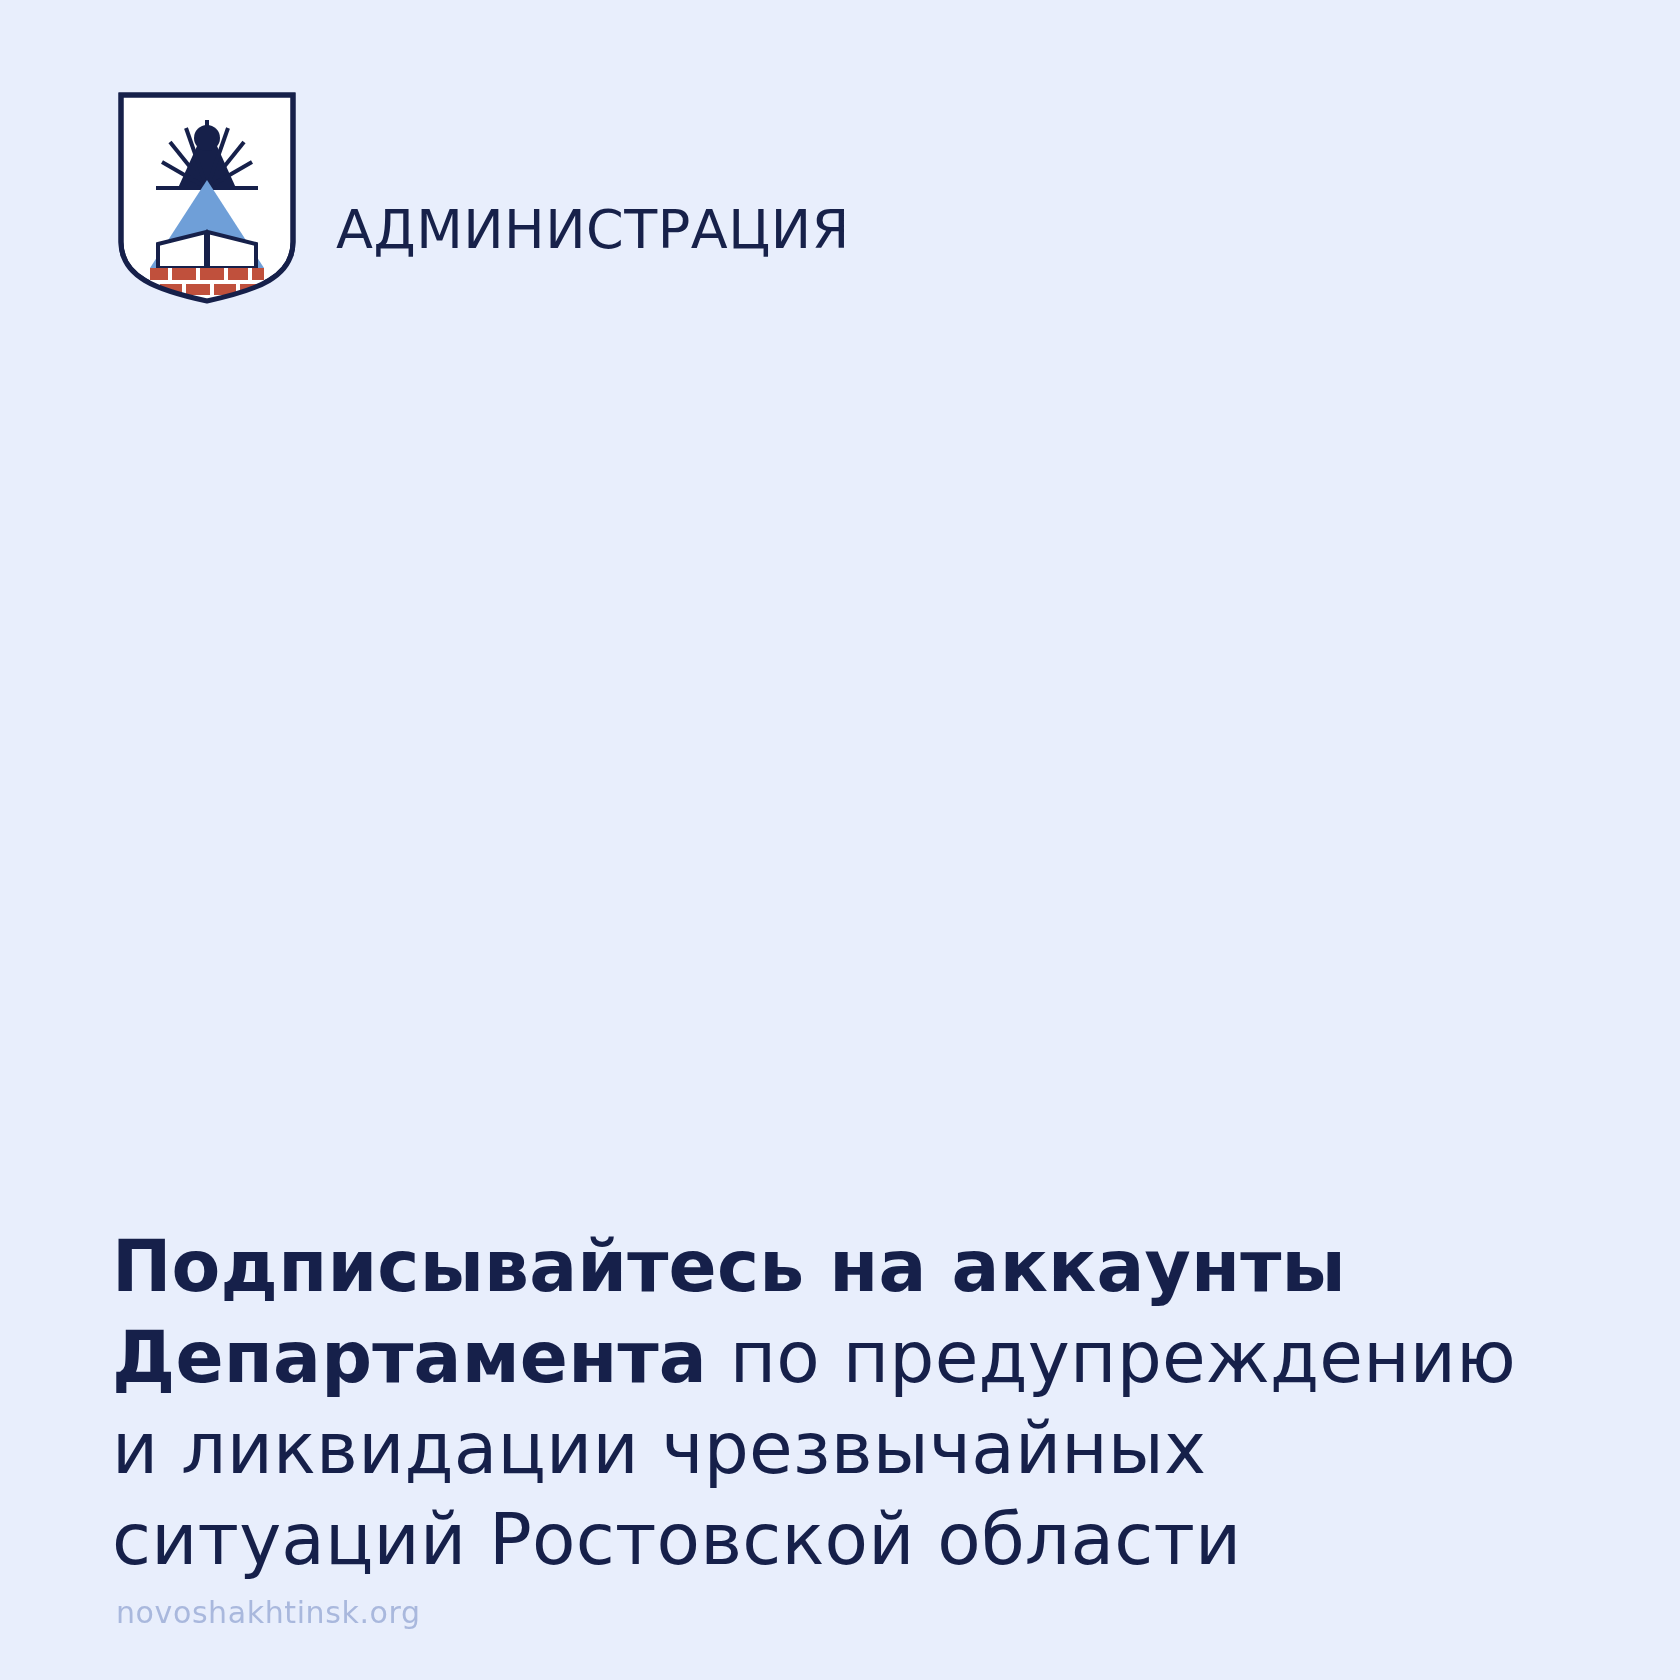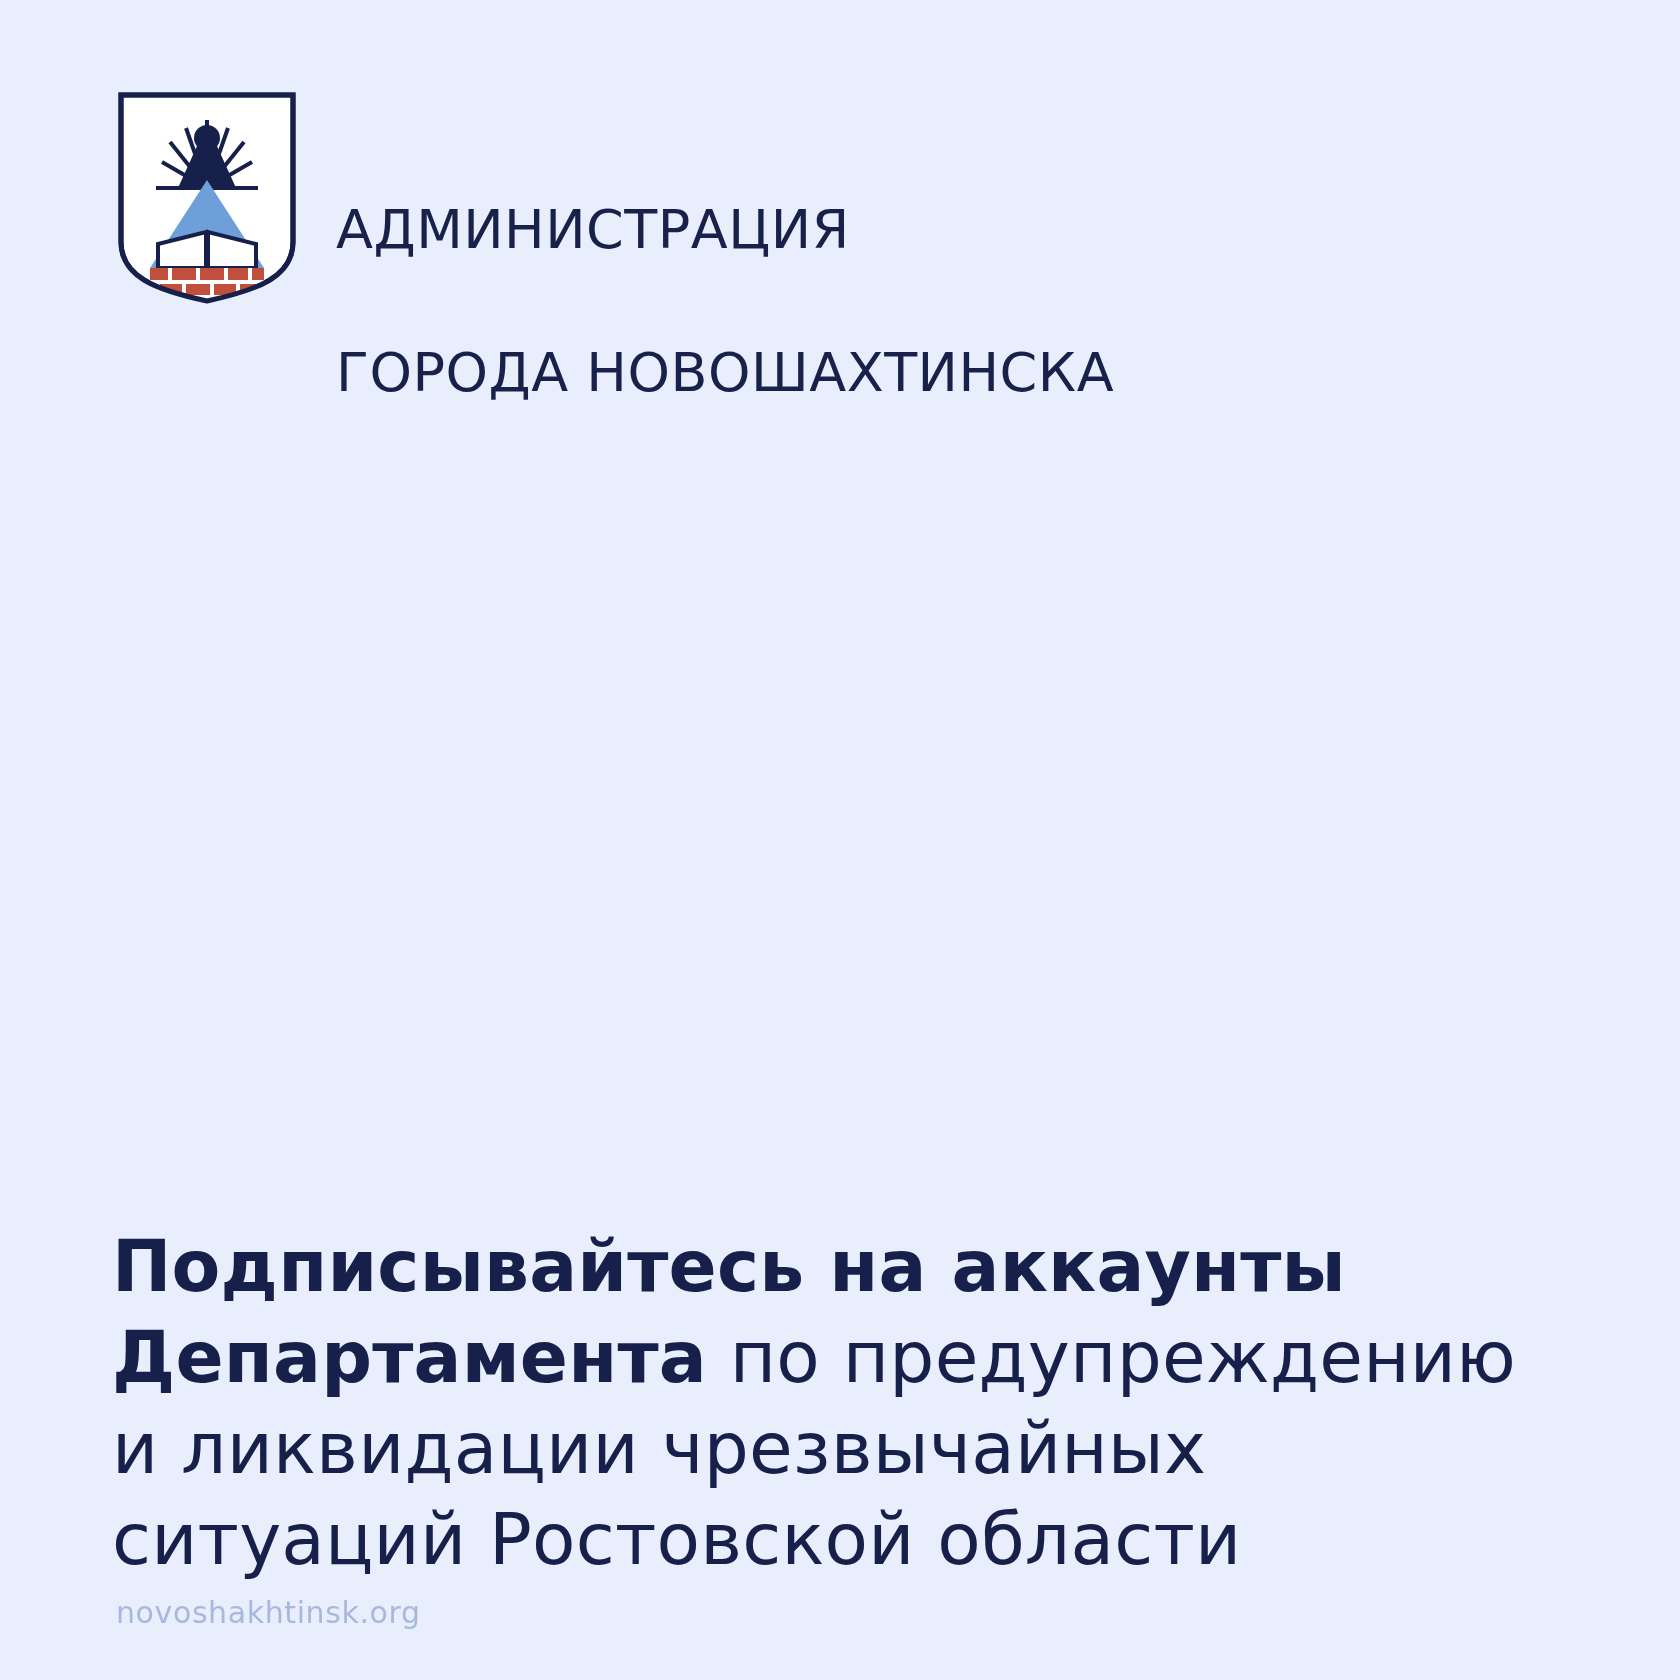--- a/index.html
+++ b/index.html
@@ -129,21 +129,20 @@
           </g>
         </g>
 
         <path d="M3 150 C3 185 38 198 89 209 C140 198 175 185 175 150 V212 H3 Z" fill="#e8eefc"></path>
         <path d="M3 3 H175 V150 C175 185 140 198 89 209 C38 198 3 185 3 150 Z" fill="none" stroke="#16204a" stroke-width="5"></path>
       </svg>
     </div>
 
     <div class="header-text">
       <span class="header-line">АДМИНИСТРАЦИЯ</span>
-      <span class="header-line">ГОРОДА НОВОШАХТИНСКА</span>
     </div>
 
   </div>
 
   <div class="headline">
     <b>Подписывайтесь на аккаунты Департамента</b><span> по предупреждению и ликвидации чрезвычайных ситуаций Ростовской области</span>
   </div>
 
   <div class="site-url">novoshakhtinsk.org</div>
 

